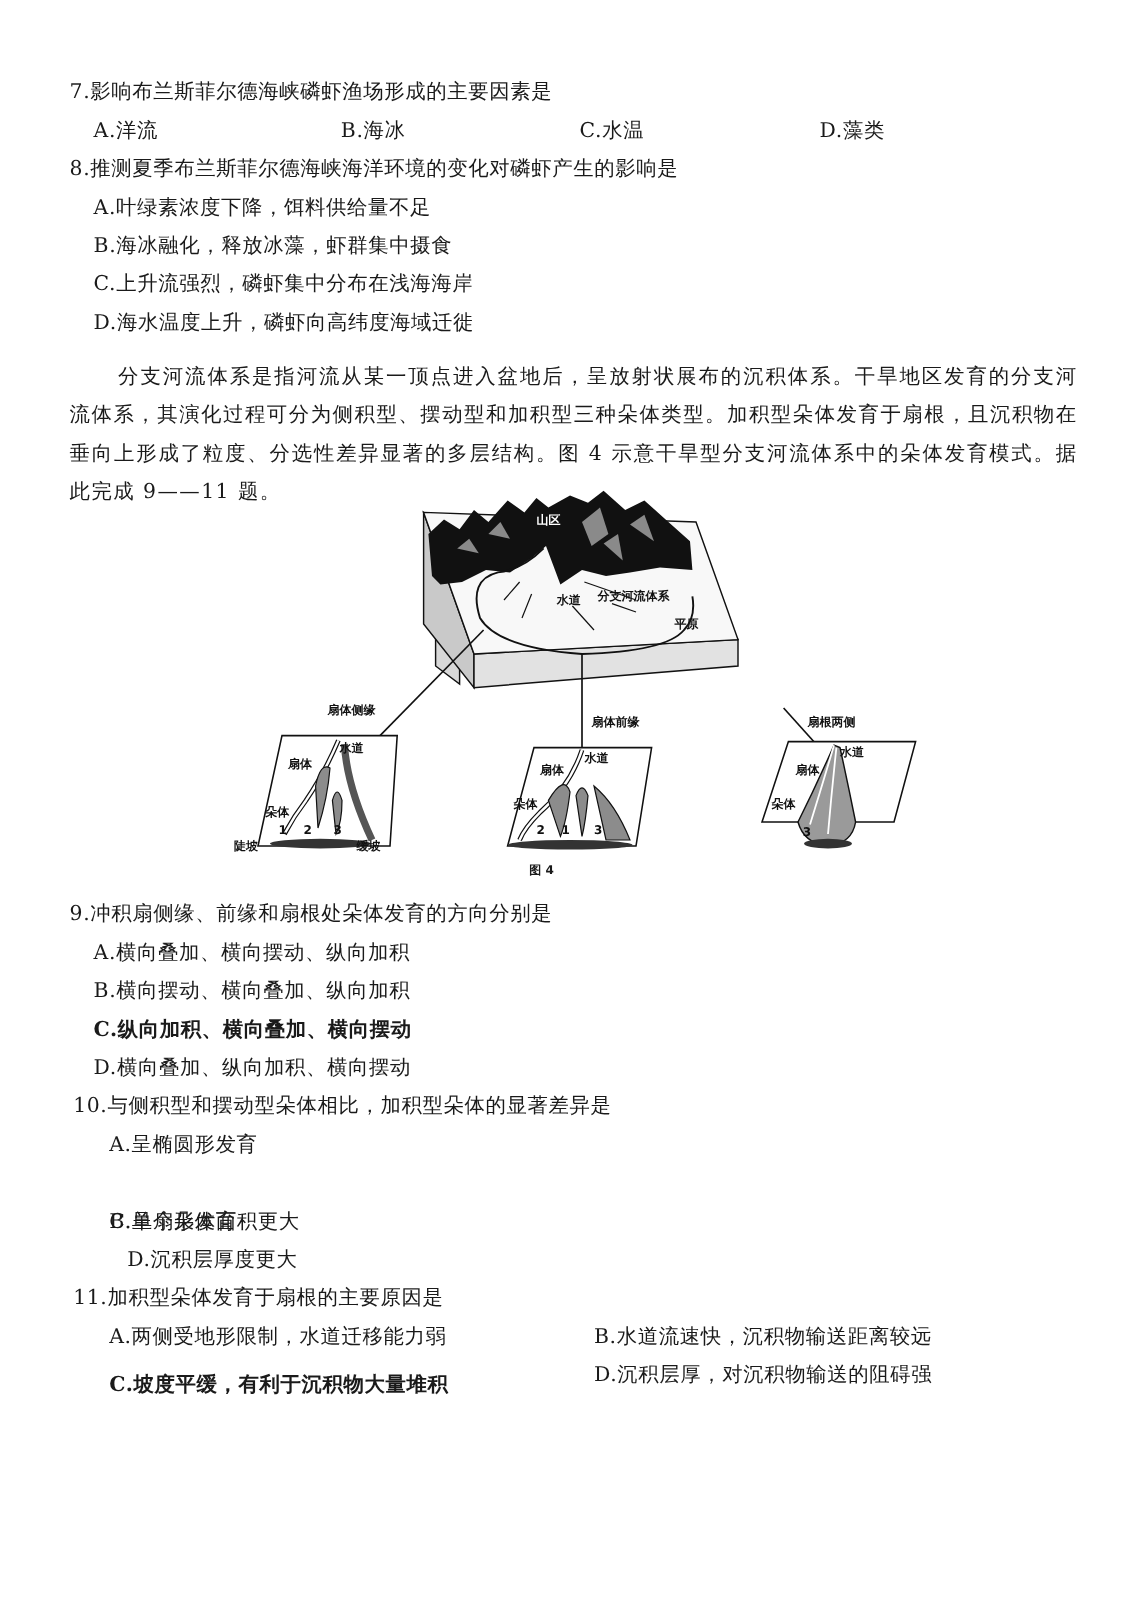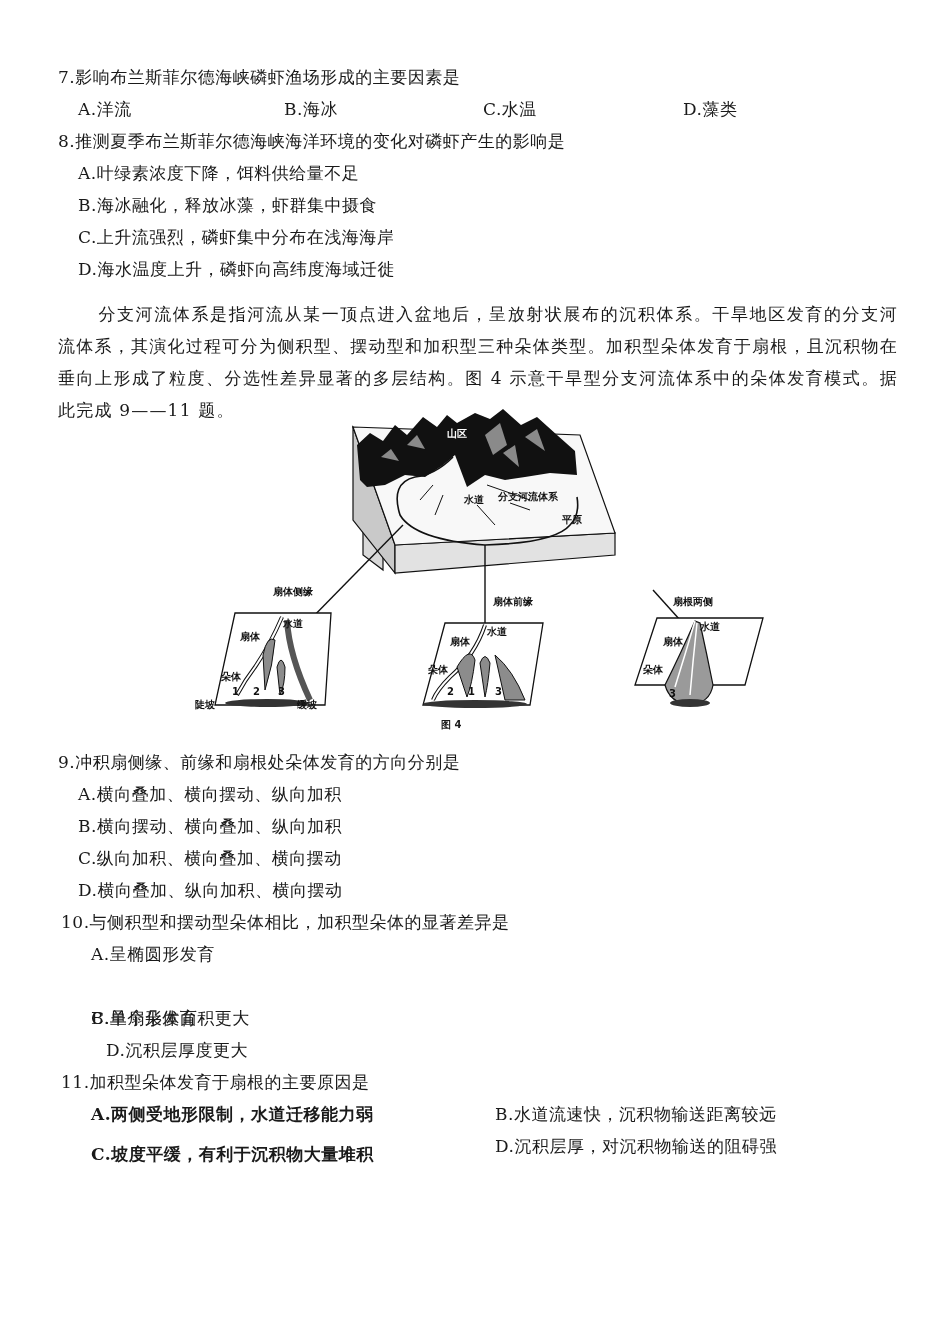--- a/index.html
+++ b/index.html
@@ -112,26 +112,26 @@
       <text class="fig-label" x="458" y="268">朵体</text>
       <text class="fig-label" x="484" y="292">3</text>
     </g>
   </svg>
 </div>
 <div class="fig-caption">图 4</div>
 
 <div class="line" style="left:58px; top:751px;">9.冲积扇侧缘、前缘和扇根处朵体发育的方向分别是</div>
 <div class="line" style="left:78px; top:783px;text-align:right;">A.横向叠加、横向摆动、纵向加积</div>
 <div class="line" style="left:78px; top:815px;">B.横向摆动、横向叠加、纵向加积</div>
-<div class="line" style="left:78px; top:847px;">C.纵向加积、横向叠加、横向摆动</div>
+<div class="line" style="left:78px; top:847px;font-weight:bold;">C.纵向加积、横向叠加、横向摆动</div>
 <div class="line" style="left:78px; top:879px;">D.横向叠加、纵向加积、横向摆动</div>
 
 <div class="line" style="left:61px; top:911px;">10.与侧积型和摆动型朵体相比，加积型朵体的显著差异是</div>
 <div class="line" style="left:91px; top:943px;">A.呈椭圆形发育</div>
 <div class="line" style="left:91px; top:1007px;">B.呈扇形发育</div>
 <div class="line" style="left:91px; top:1007px;">C.单个朵体面积更大</div>
 <div class="line" style="left:91px; top:1039px;margin-left:15px;">D.沉积层厚度更大</div>
 
 <div class="line" style="left:61px; top:1071px;">11.加积型朵体发育于扇根的主要原因是</div>
-<div class="line" style="left:91px; top:1103px;font-weight:bold;">A.两侧受地形限制，水道迁移能力弱</div>
+<div class="line" style="left:91px; top:1103px;">A.两侧受地形限制，水道迁移能力弱</div>
 <div class="line" style="left:495px; top:1103px;">B.水道流速快，沉积物输送距离较远</div>
 <div class="line" style="left:91px; top:1143px;font-weight:bold;">C.坡度平缓，有利于沉积物大量堆积</div>
 <div class="line" style="left:495px; top:1135px;">D.沉积层厚，对沉积物输送的阻碍强</div>
 
 </body></html>

